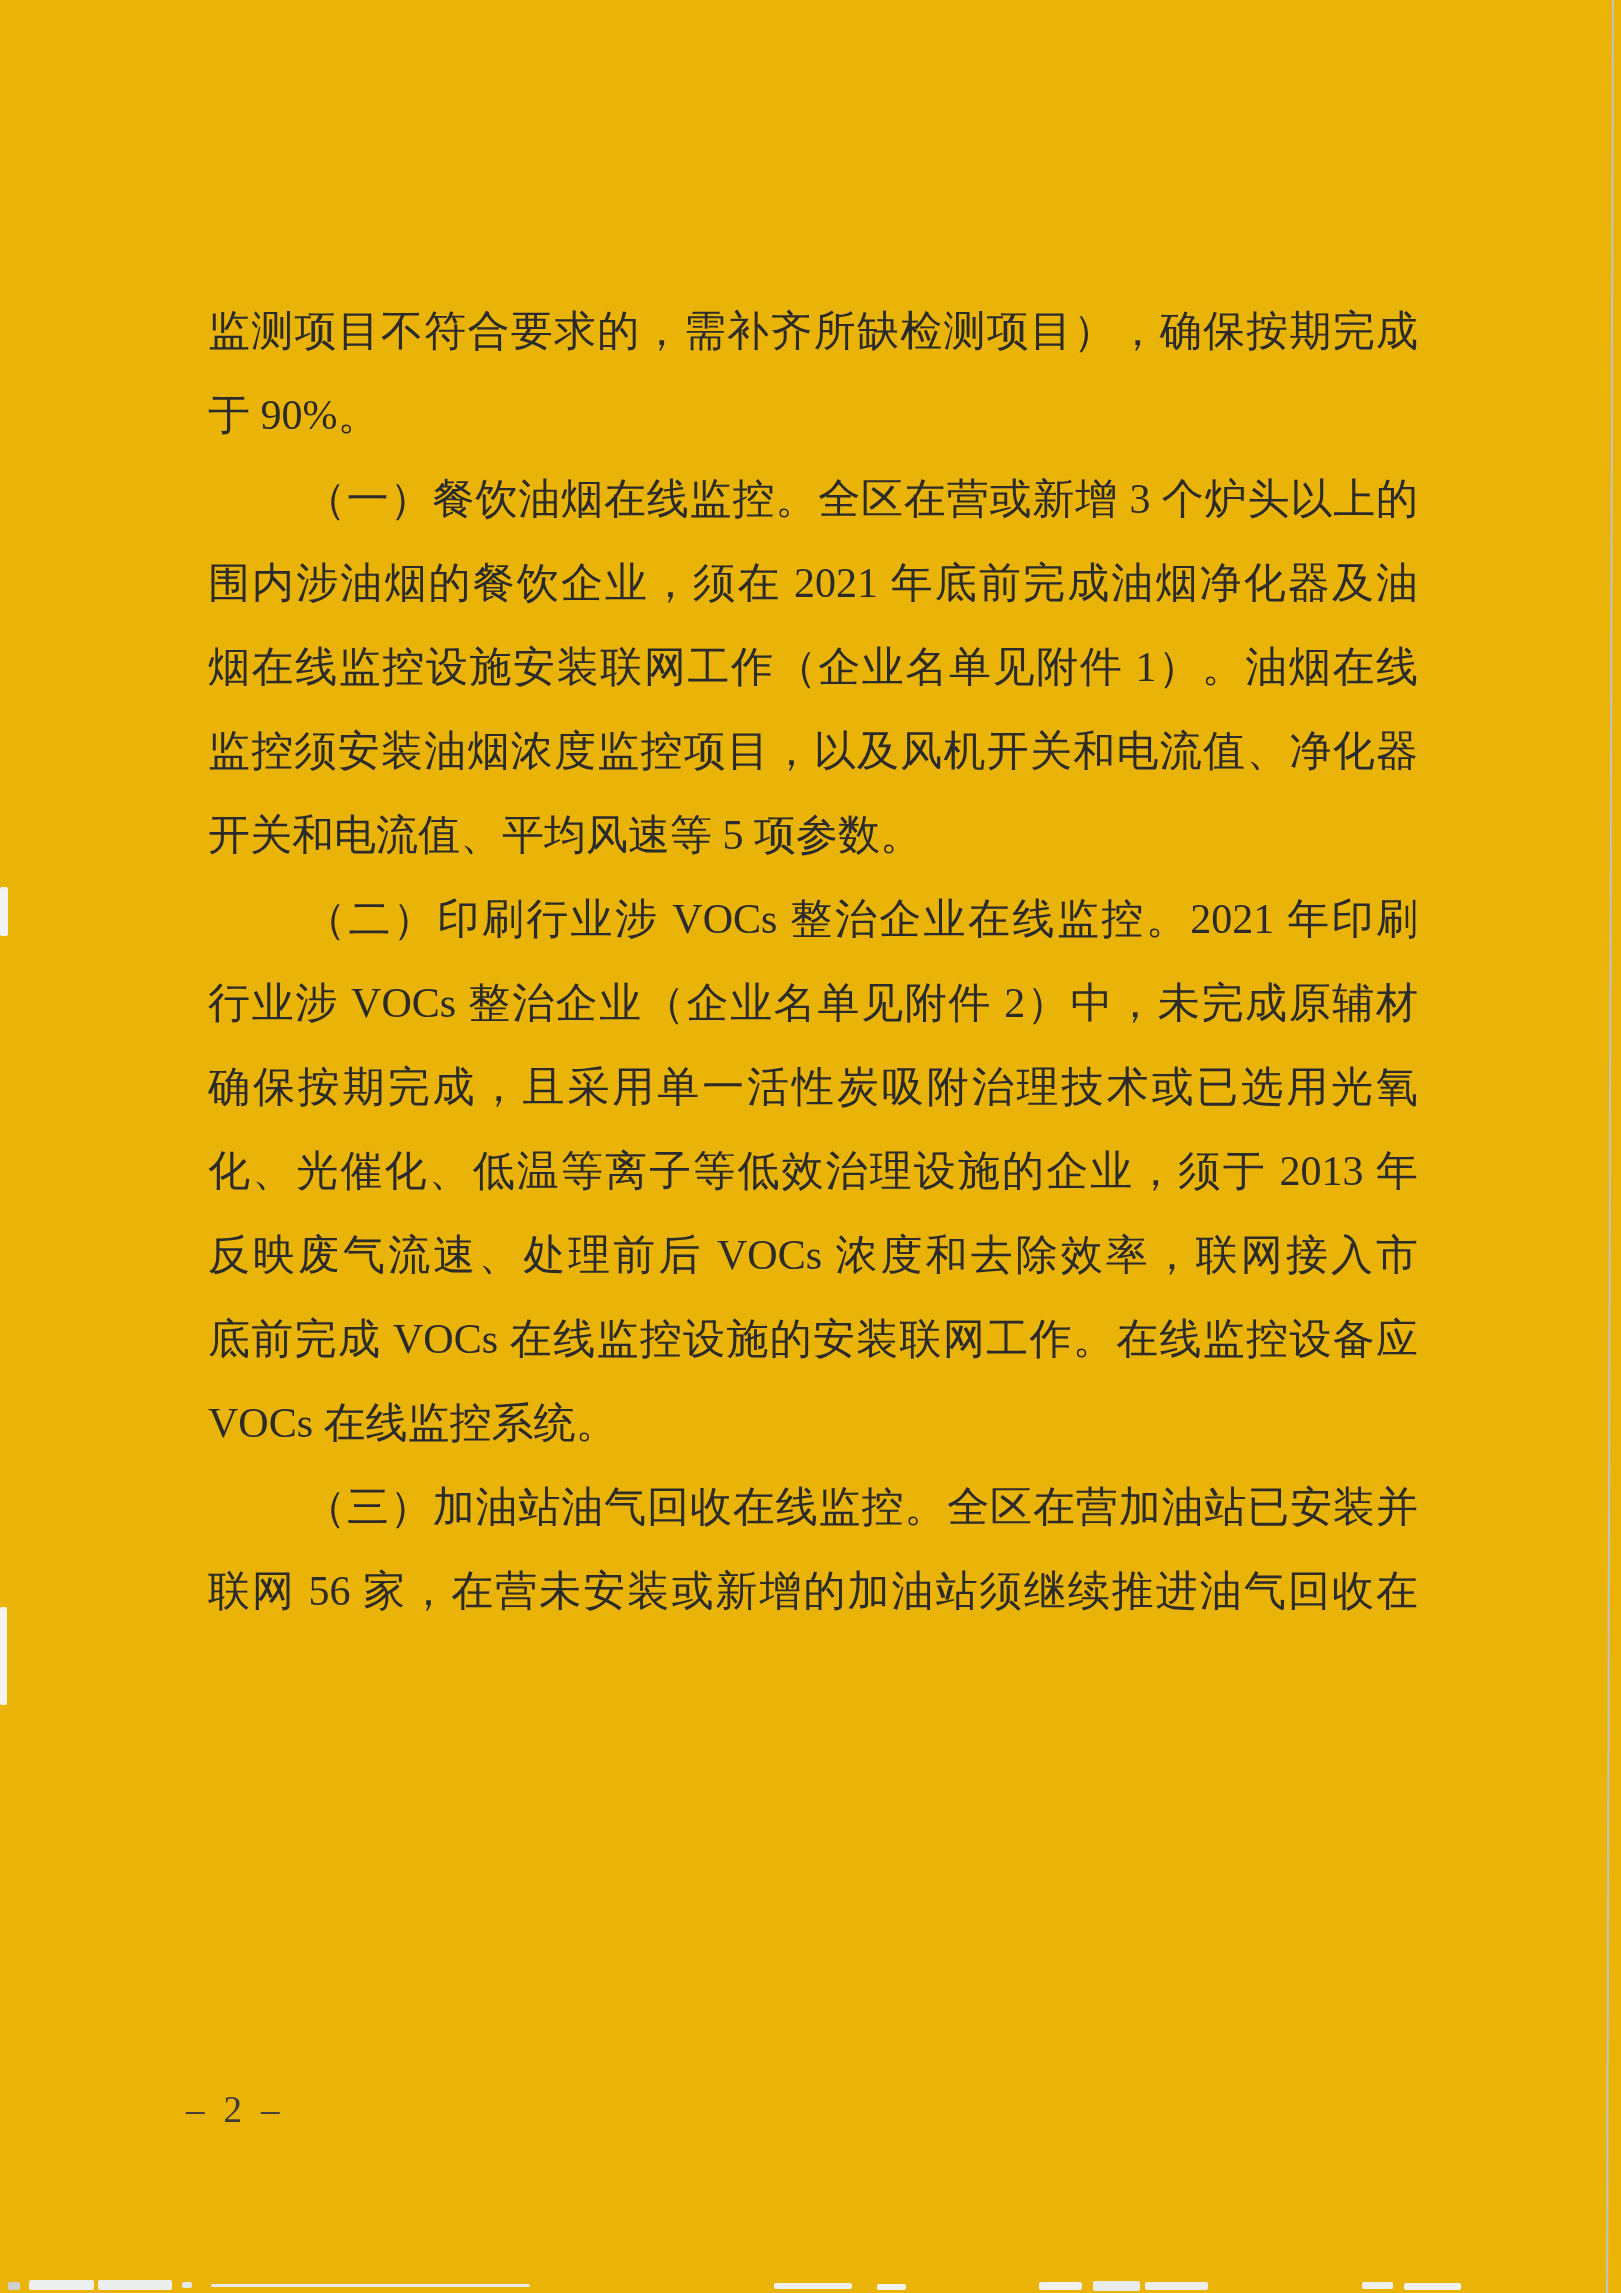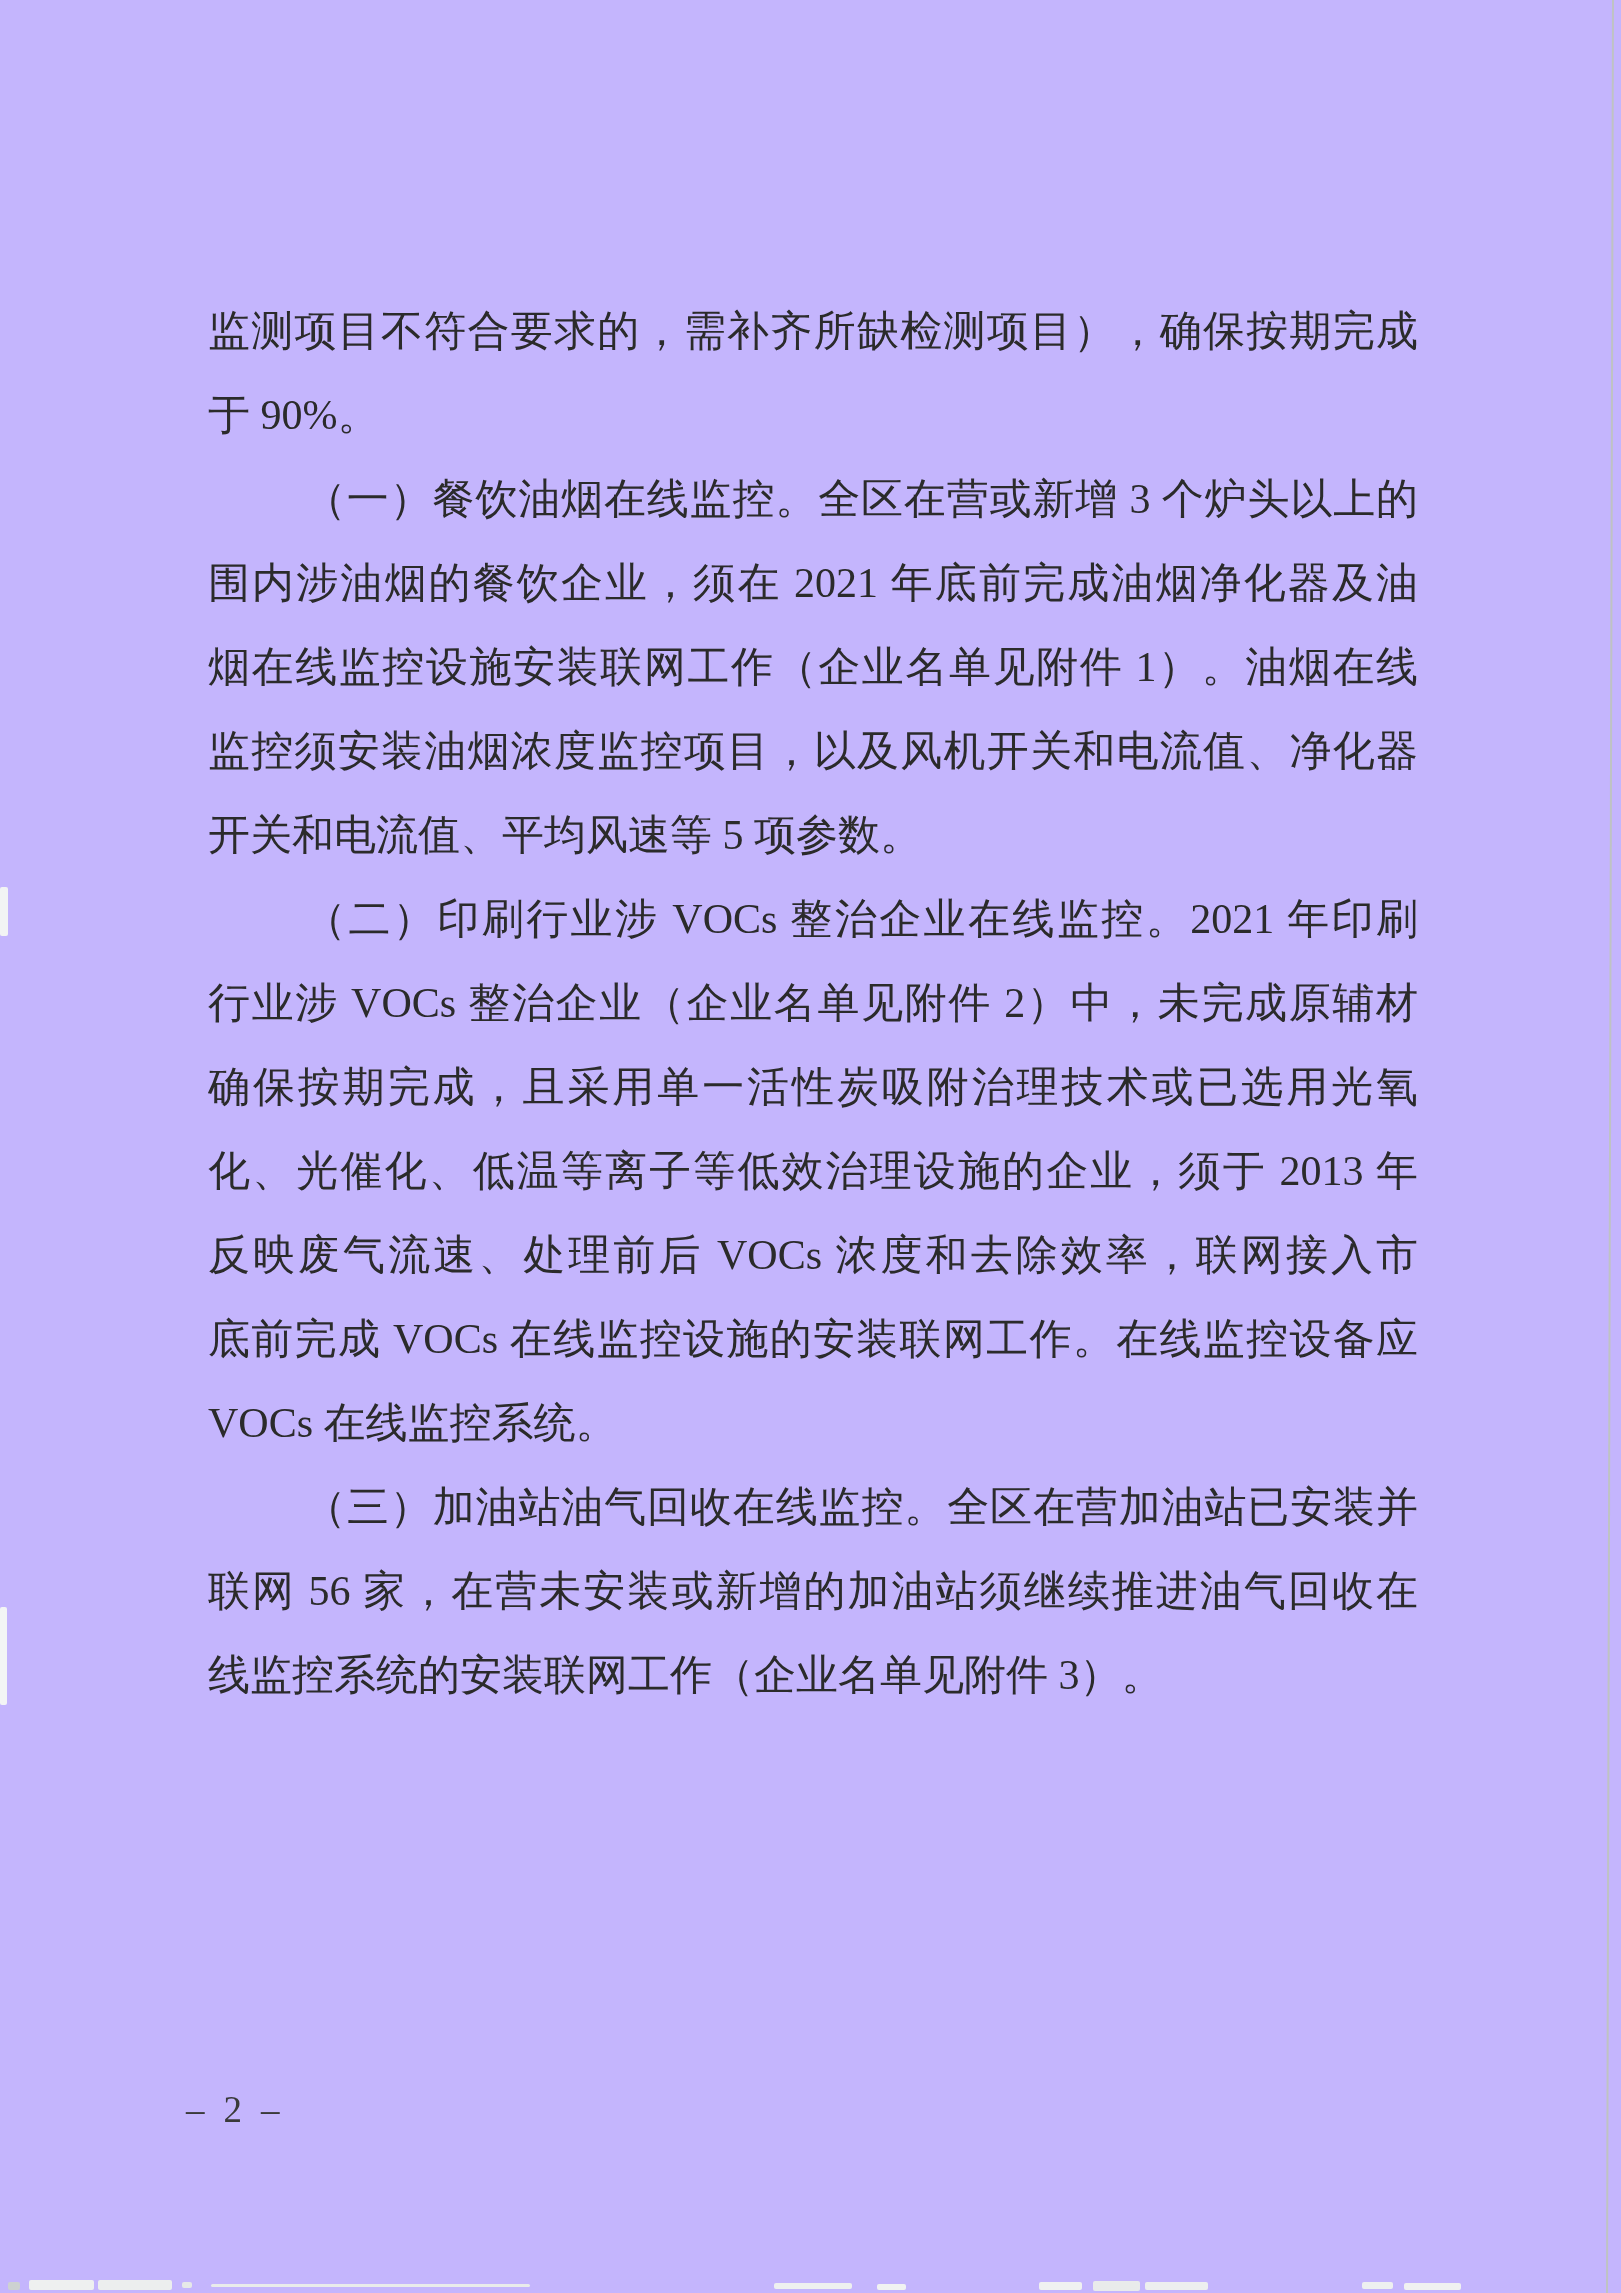--- a/index.html
+++ b/index.html
@@ -13,21 +13,21 @@
     background: #ffffff;
     position: relative;
     overflow: hidden;
     font-family: "Liberation Serif", "DejaVu Serif", serif;
   }
   .page {
     position: absolute;
     left: 0; top: 0;
     width: 1621px;
     height: 2294px;
-    background: #c4b5fd;
+    background: #eab308;
   }
   .text-block {
     position: absolute;
     left: 208px;
     top: 289px;
     width: 1210px;
     color: #2b2b2b;
     font-size: 42px;
     line-height: 84px;
   }
@@ -85,21 +85,20 @@
       <div class="line line-end">开关和电流值、平均风速等 5 项参数。</div>
       <div class="line line-indent">（二）印刷行业涉 VOCs 整治企业在线监控。2021 年印刷</div>
       <div class="line">行业涉 VOCs 整治企业（企业名单见附件 2）中，未完成原辅材</div>
       <div class="line">确保按期完成，且采用单一活性炭吸附治理技术或已选用光氧</div>
       <div class="line">化、光催化、低温等离子等低效治理设施的企业，须于 2013 年</div>
       <div class="line">反映废气流速、处理前后 VOCs 浓度和去除效率，联网接入市</div>
       <div class="line">底前完成 VOCs 在线监控设施的安装联网工作。在线监控设备应</div>
       <div class="line line-end">VOCs 在线监控系统。</div>
       <div class="line line-indent">（三）加油站油气回收在线监控。全区在营加油站已安装并</div>
       <div class="line">联网 56 家，在营未安装或新增的加油站须继续推进油气回收在</div>
-      <div class="line line-end">线监控系统的安装联网工作（企业名单见附件 3）。</div>
     </div>
 
   <div class="page-number">– 2 –</div>
 
   <div class="scan-line"></div>
 
   <div>
     <i class="artifact" style="left:7.8px;    top:2282px; width:11.8px;  height:7.8px; background:#cdd1d1;"></i>
     <i class="artifact" style="left:29px;   top:2280px; width:65px;  height:9.8px; background:#eef0f0;"></i>
     <i class="artifact" style="left:98px;  top:2280px; width:74px;  height:9.8px; background:#eceeee;"></i>

